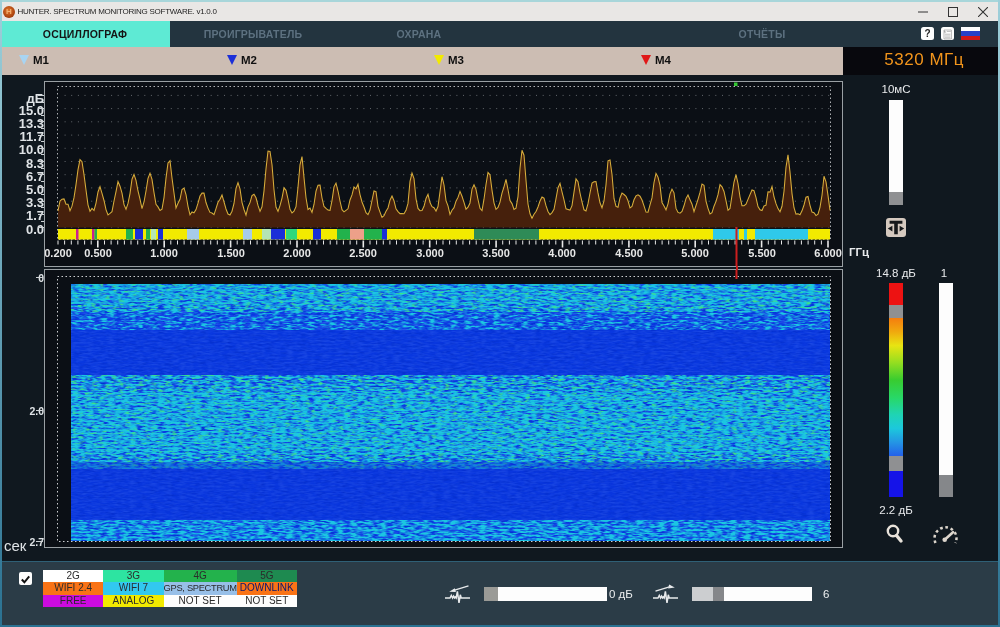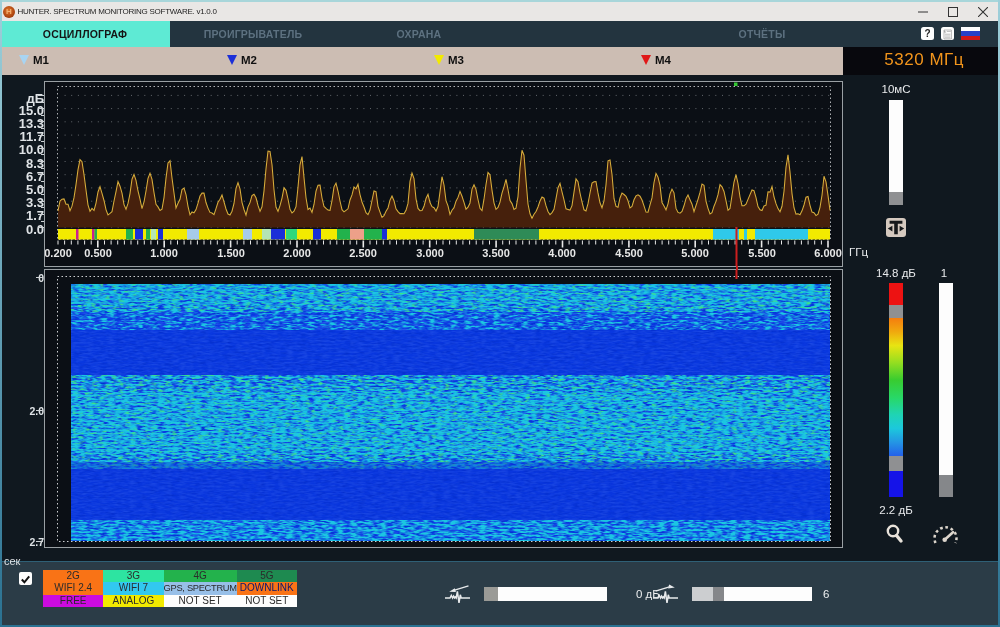--- a/index.html
+++ b/index.html
@@ -269,21 +269,21 @@
     <text x="430" y="257" font-size="11" font-weight="bold" fill="#e8e8e8" text-anchor="middle">3.000</text>
     <text x="496" y="257" font-size="11" font-weight="bold" fill="#e8e8e8" text-anchor="middle">3.500</text>
     <text x="562" y="257" font-size="11" font-weight="bold" fill="#e8e8e8" text-anchor="middle">4.000</text>
     <text x="629" y="257" font-size="11" font-weight="bold" fill="#e8e8e8" text-anchor="middle">4.500</text>
     <text x="695" y="257" font-size="11" font-weight="bold" fill="#e8e8e8" text-anchor="middle">5.000</text>
     <text x="762" y="257" font-size="11" font-weight="bold" fill="#e8e8e8" text-anchor="middle">5.500</text>
     <text x="828" y="257" font-size="11" font-weight="bold" fill="#e8e8e8" text-anchor="middle">6.000</text>
   <rect x="735.5" y="227" width="2" height="39" fill="#cc1f1f"></rect>
   <rect x="734" y="82.5" width="3.5" height="3.5" fill="#35c835"></rect>
 </svg>
-<div class="abs" style="left:849px;top:246px;font-size:11.5px;font-weight:normal;color:#e8eaec;z-index:3">ГГц</div>
+<div class="abs" style="left:849px;top:246px;font-size:11.5px;font-weight:bold;color:#e8eaec;z-index:3">ГГц</div>
 <div class="abs" style="left:735.5px;top:266px;width:2px;height:4px;background:#cc1f1f;z-index:5"></div>
 
 <div class="panel" style="top:269px;height:279px"></div>
 <svg class="abs" style="left:45px;top:270px;z-index:4" width="797" height="277" viewBox="0 0 797 277">
   <defs>
       <filter id="sA" x="0" y="0" width="100%" height="100%">
   <feTurbulence type="fractalNoise" baseFrequency="0.14 0.55" numOctaves="2" seed="11" result="n"></feTurbulence>
   <feColorMatrix in="n" type="matrix" values="0 0 0 0 0  0 0 0 0 0  0 0 0 0 0  2.4 0 0 0 -0.9" result="m"></feColorMatrix>
   <feFlood flood-color="#2e5cf0"></feFlood>
   <feComposite in2="m" operator="in"></feComposite>
@@ -337,21 +337,21 @@
 </svg>
 
 <div class="abs" style="left:0;top:0;width:44px;height:560px;z-index:3">
   <div class="tml" style="top:272px">0</div>
     <div class="tmt" style="top:276.5px"></div>
   <div class="tml" style="top:405px">2.0</div>
     <div class="tmt" style="top:409.5px"></div>
   <div class="tml" style="top:536px">2.7</div>
     <div class="tmt" style="top:540.5px"></div>
 </div>
-<div class="abs" style="left:4px;top:555px;font-size:11px;color:#dfe3e6;z-index:3">сек</div>
+<div class="abs" style="left:4px;top:537px;font-size:15px;color:#dfe3e6;z-index:3">сек</div>
 
 <div class="rlab abs" style="left:876px;top:83px;width:40px">10мС</div>
 <div class="vtrack" style="left:888.5px;top:100px;height:105px">
     <div style="position:absolute;left:0;bottom:0;width:14px;height:13.5px;background:#8f9092"></div>
   </div>
 <div class="abs" style="left:886px;top:218px;width:20px;height:19px;background:#d5c9bf;border-radius:3px">
   <svg width="20" height="19" viewBox="0 0 20 19">
       <path d="M3.6,2.8h12.8v3h-4.6v10.4H8.2V5.8H3.6z" fill="#17191b"></path>
       <path d="M1.8,10.6L6.4,7.7v5.8zM18.2,10.6l-4.6,-2.9v5.8z" fill="#17191b"></path>
     </svg>
@@ -383,21 +383,21 @@
 
 <div id="botstrip"></div>
 <div class="abs" style="left:19px;top:571.5px;width:13px;height:13px;background:#fdfdfd;border-radius:2px;z-index:6">
   <svg width="13" height="13" viewBox="0 0 13 13">
       <path d="M2.8,6.5l2.6,2.8 4.8-6" fill="none" stroke="#111" stroke-width="2"></path>
     </svg>
 </div>
 <table class="legend" style="z-index:6">
   <tbody>
       <tr>
-        <td style="background:#f97316">2G</td>
+        <td style="background:#ffffff">2G</td>
         <td style="background:#2de4a1">3G</td>
         <td style="background:#23b24c">4G</td>
         <td style="background:#1e8a50">5G</td>
       </tr>
   <tr>
         <td style="background:#f97316">WIFI 2.4</td>
         <td style="background:#32c8f0">WIFI 7</td>
         <td style="background:#97bfe8;font-size:9.3px;white-space:nowrap;letter-spacing:-0.3px">GPS, SPECTRUM</td>
         <td style="background:#f97316;color:#0a1670">DOWNLINK</td>
       </tr>
@@ -410,21 +410,21 @@
 </tbody>
   </table>
 <svg class="abs" style="left:444px;top:582px;z-index:6" width="28" height="23" viewBox="0 0 28 23">
   <path d="M1,16 L6,16 L7.3,13.4 L8.6,16 L9.6,14.1 L10.6,16 L11.4,15 L12.2,16 L13.4,9.3 L15,21 L16.3,12.8 L17.2,16 L26,16" fill="none" stroke="#e8eaec" stroke-width="1.5"></path>
   <path d="M24.5,3.8 L9,8.6" fill="none" stroke="#e8eaec" stroke-width="1.3"></path>
   <path d="M10.8,6.2 L5.2,9.8 L11.9,10.1 z" fill="#e8eaec"></path>
 </svg>
 <div class="hslider" style="left:484px;top:587px;width:123px;z-index:6">
     <div style="position:absolute;left:0;top:0;width:13.5px;height:13.5px;background:#9a9a96"></div>
   </div>
-<div class="blab" style="left:636px;top:588px;z-index:6">0 дБ</div>
+<div class="blab" style="left:609px;top:588px;z-index:6">0 дБ</div>
 <svg class="abs" style="left:652px;top:582px;z-index:6" width="28" height="23" viewBox="0 0 28 23">
   <path d="M1,16 L6,16 L7.3,13.4 L8.6,16 L9.6,14.1 L10.6,16 L11.4,15 L12.2,16 L13.4,9.3 L15,21 L16.3,12.8 L17.2,16 L26,16" fill="none" stroke="#e8eaec" stroke-width="1.5"></path>
   <path d="M3.5,9.2 L19,4.4" fill="none" stroke="#e8eaec" stroke-width="1.3"></path>
   <path d="M17.1,2.6 L22.8,5.6 L16.2,6.6 z" fill="#e8eaec"></path>
 </svg>
 <div class="hslider" style="left:692px;top:587px;width:120px;z-index:6">
   <div style="position:absolute;left:0;top:0;width:21px;height:13.5px;background:#ccced0"></div>
   <div style="position:absolute;left:21px;top:0;width:11px;height:13.5px;background:#85878a"></div>
 </div>
 <div class="blab" style="left:823px;top:588px;z-index:6">6</div>

